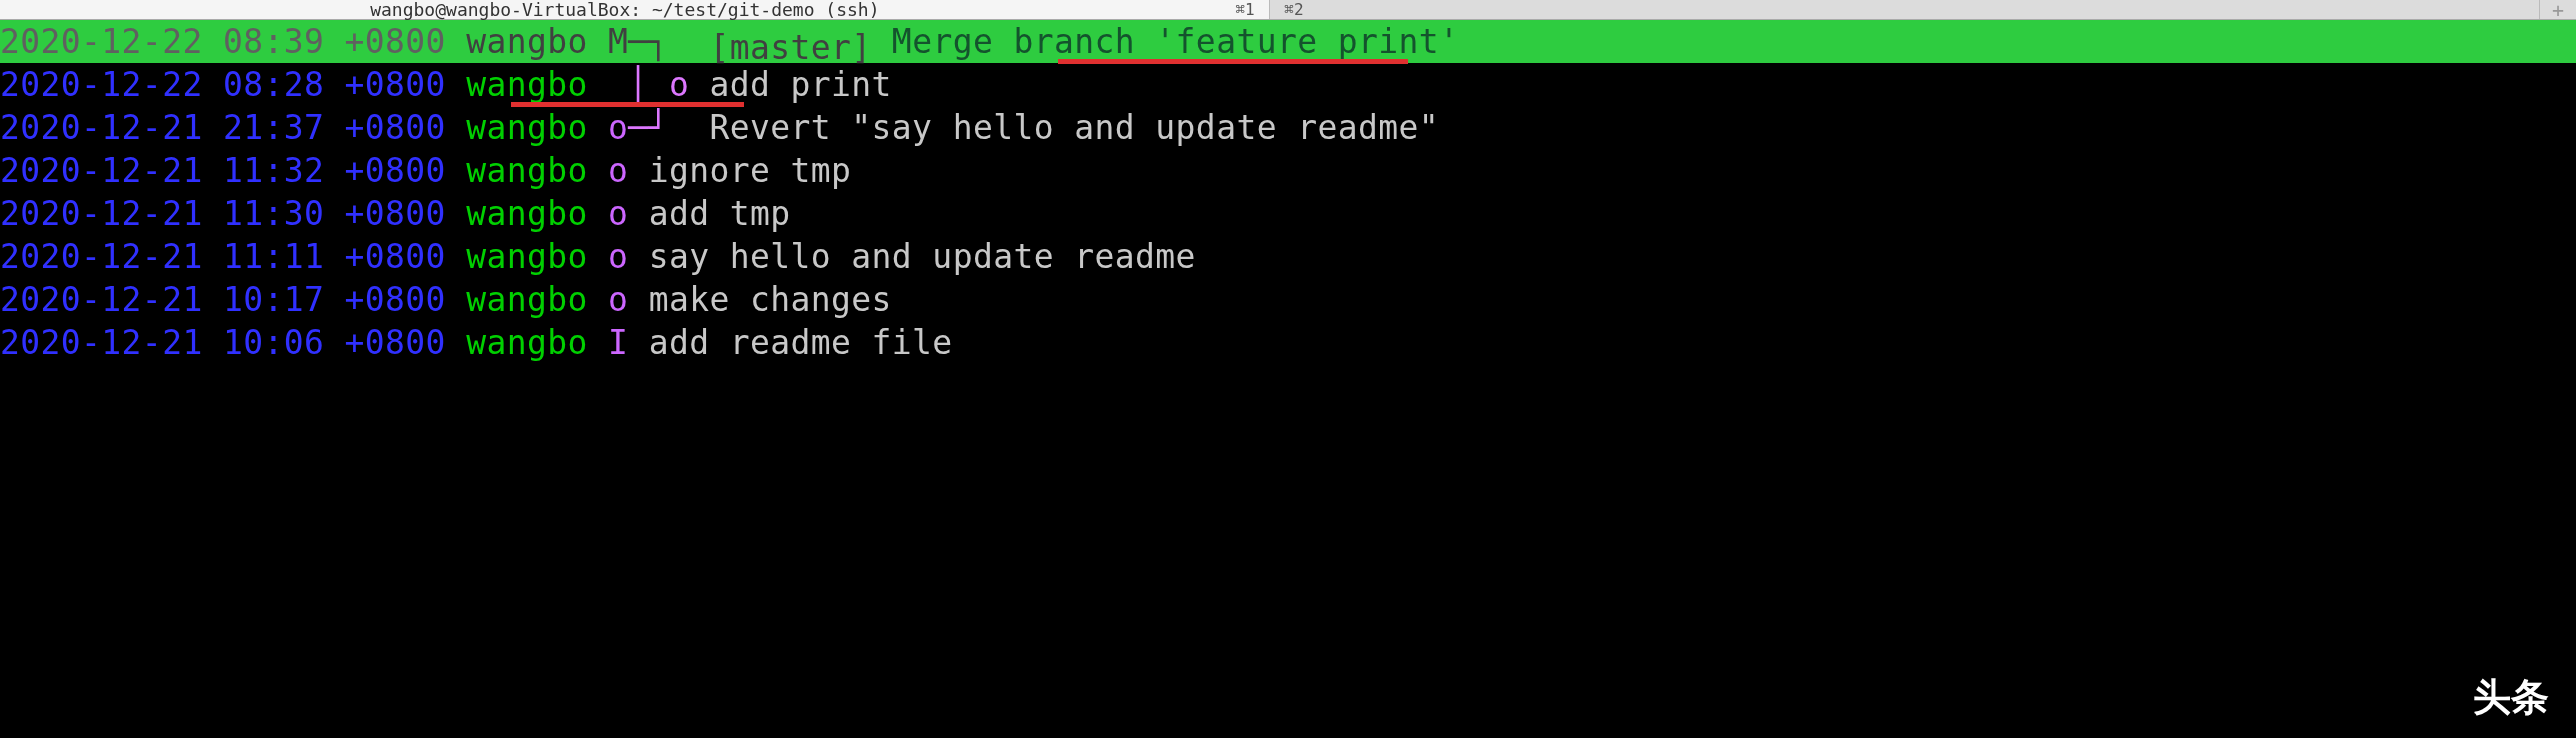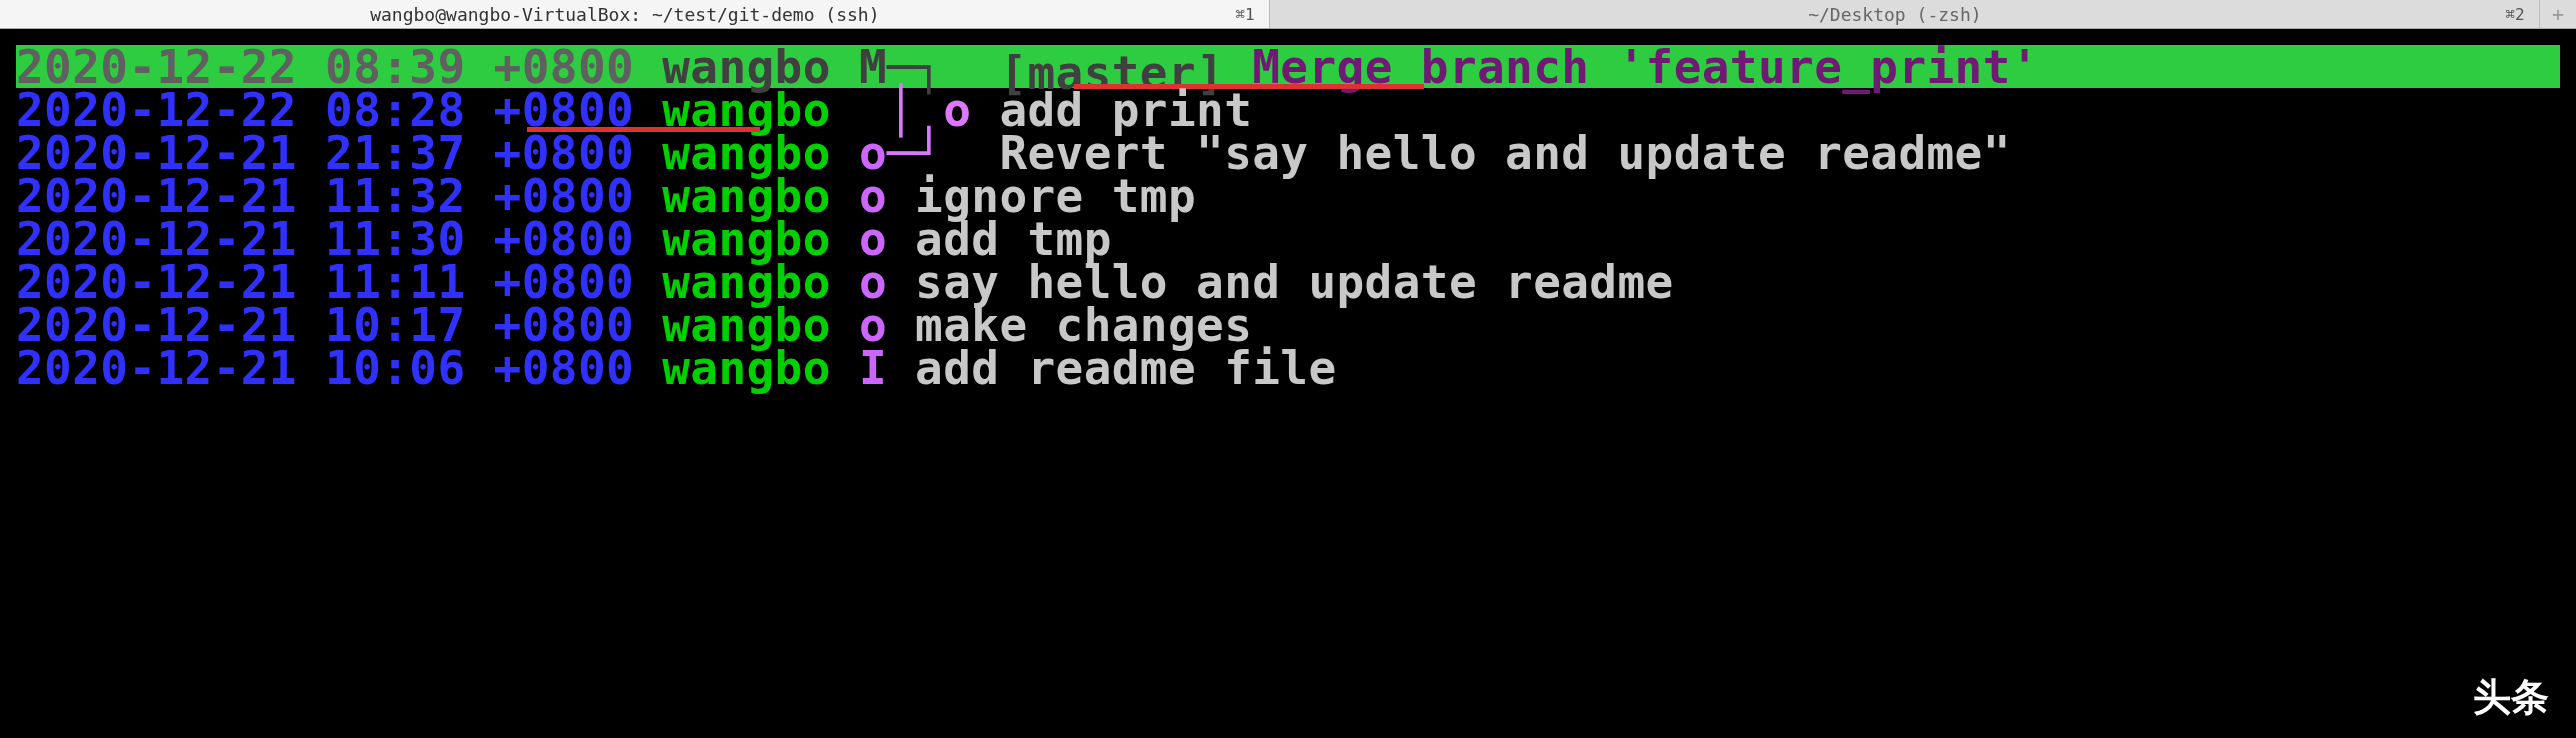--- a/index.html
+++ b/index.html
@@ -10,21 +10,21 @@
     body {
       background: #000;
       font-family: 'Menlo', 'Monaco', 'Consolas', monospace;
       width: 2576px;
       height: 739px;
       overflow: hidden;
       position: relative;
     }
     .tab-bar {
       display: flex;
-      height: 29px;
+      height: 20px;
       background: #e8e8e8;
       border-bottom: 0.9px solid #aaa;
     }
     .tab {
       flex: 1;
       display: flex;
       align-items: center;
       justify-content: space-between;
       padding: 0 14.3px;
       font-size: 18px;
@@ -50,26 +50,25 @@
       display: flex;
       align-items: center;
       justify-content: center;
       background: #dcdcdc;
       color: #999;
       font-size: 20px;
       cursor: pointer;
     }
     .terminal {
       background: #000;
-      padding: 16px;
-      font-size: 46px;
+      padding: 0;
+      font-size: 33px;
       line-height: 1.0;
       white-space: pre;
       letter-spacing: 0.4px;
-      font-weight: bold;
     }
     .log-row {
       display: flex;
       align-items: center;
       height: 43px;
       position: relative;
     }
     .log-row.selected {
       background: #2ecc40;
     }
@@ -101,21 +100,21 @@
       color: #00d000;
       margin-top: 12px;
     }
     .selected .branch {
       color: #404040;
     }
     .msg {
       color: #c8c8c8;
     }
     .selected .msg {
-      color: #701a75;
+      color: #14532d;
     }
     .underline1 {
       position: absolute;
       height: 4.5px;
       background: #e03030;
       top: 39px;
     }
     .watermark {
       position: absolute;
       right: 27px;
@@ -135,21 +134,20 @@
   </style>
 </head>
 <body>
 
 <div class="tab-bar">
   <div class="tab">
     <span class="tab-title">wangbo@wangbo-VirtualBox: ~/test/git-demo (ssh)</span>
     <span class="tab-shortcut">⌘1</span>
   </div>
   <div class="tab inactive">
-    <span class="tab-title">~/Desktop (-zsh)</span>
     <span class="tab-shortcut">⌘2</span>
   </div>
   <div class="tab-add">
     <span>+</span>
   </div>
 </div>
 
 <div class="terminal" id="terminal"><div class="log-row selected"><span class="date">2020-12-22 08:39 +0800</span><span> </span><span class="author">wangbo</span><span> </span><span class="marker">M</span><span class="graph">─┐ </span><span> </span><span class="branch">[master] </span><span class="msg">Merge branch 'feature_print'</span><div class="underline1" style="left: 1058px; width: 350px;"></div></div><div class="log-row"><span class="date">2020-12-22 08:28 +0800</span><span> </span><span class="author">wangbo</span><span> </span><span class="marker"> </span><span class="graph">│ o</span><span> </span><span class="msg">add print</span><div class="underline1" style="left: 511px; width: 233px;"></div></div><div class="log-row"><span class="date">2020-12-21 21:37 +0800</span><span> </span><span class="author">wangbo</span><span> </span><span class="marker">o</span><span class="graph">─┘ </span><span> </span><span class="msg">Revert "say hello and update readme"</span></div><div class="log-row"><span class="date">2020-12-21 11:32 +0800</span><span> </span><span class="author">wangbo</span><span> </span><span class="marker">o</span><span> </span><span class="msg">ignore tmp</span></div><div class="log-row"><span class="date">2020-12-21 11:30 +0800</span><span> </span><span class="author">wangbo</span><span> </span><span class="marker">o</span><span> </span><span class="msg">add tmp</span></div><div class="log-row"><span class="date">2020-12-21 11:11 +0800</span><span> </span><span class="author">wangbo</span><span> </span><span class="marker">o</span><span> </span><span class="msg">say hello and update readme</span></div><div class="log-row"><span class="date">2020-12-21 10:17 +0800</span><span> </span><span class="author">wangbo</span><span> </span><span class="marker">o</span><span> </span><span class="msg">make changes</span></div><div class="log-row"><span class="date">2020-12-21 10:06 +0800</span><span> </span><span class="author">wangbo</span><span> </span><span class="marker">I</span><span> </span><span class="msg">add readme file</span></div></div>
 
 <div class="watermark">

